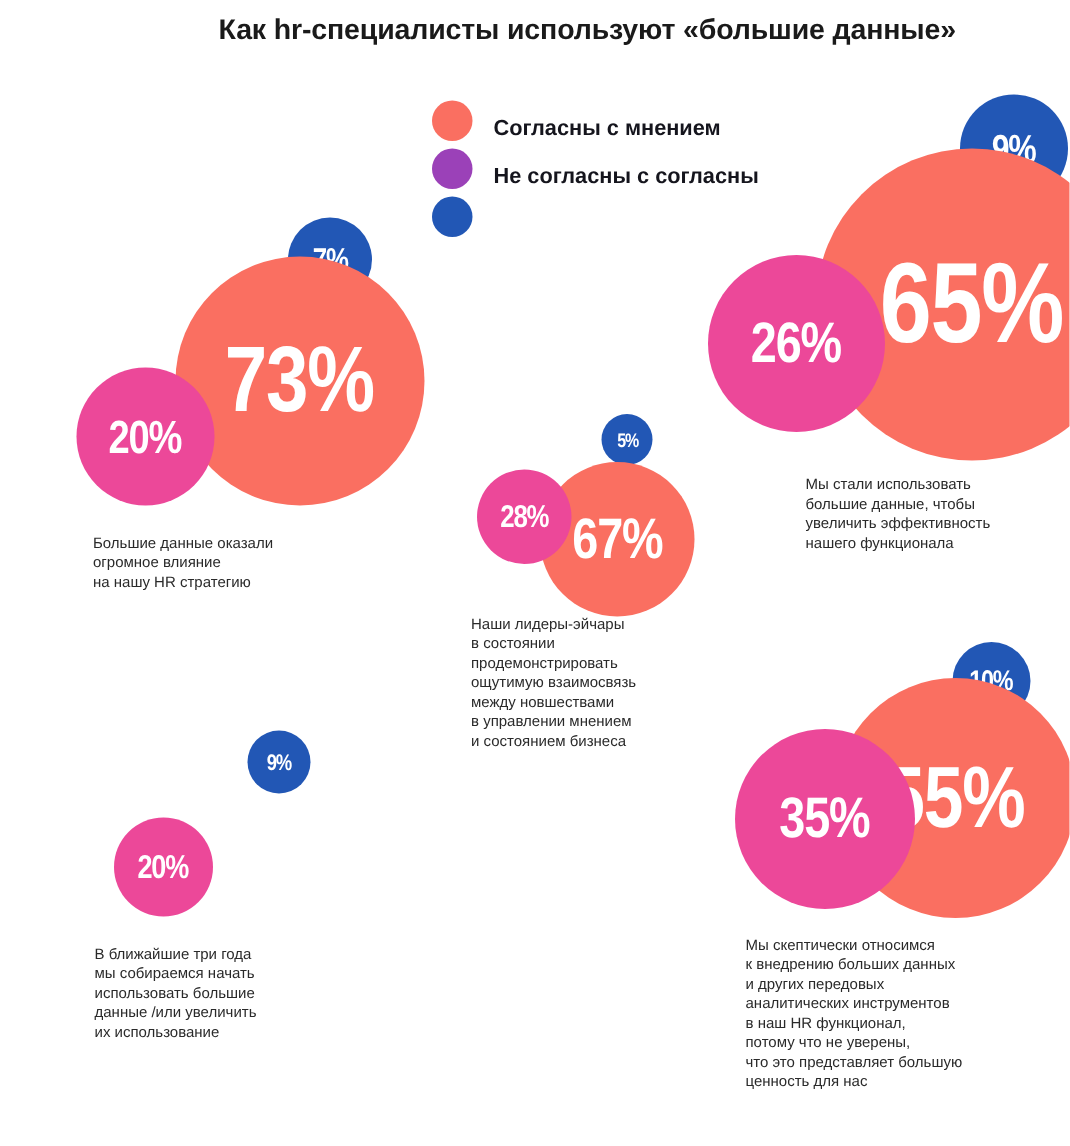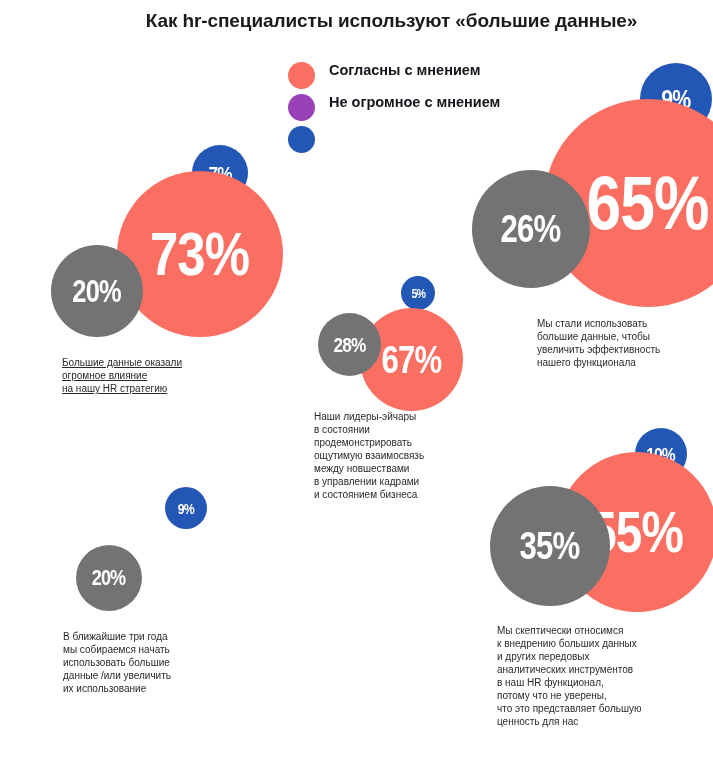--- a/index.html
+++ b/index.html
@@ -17,21 +17,21 @@
     left:0;top:10px;width:713px;
     text-align:center;
     font-size:19px;
     font-weight:bold;
     color:#1a1a1a;
     letter-spacing:-0.1px;
   }
 
   
   .legend{position:absolute;left:253px;top:62px;}
-  .legend-row{display:flex;align-items:flex-start;height:32px;}
+  .legend-row{display:flex;align-items:flex-end;height:32px;}
   .legend-dot{
     width:27px;height:27px;border-radius:50%;
     flex:0 0 auto;margin-right:14px;
   }
   .legend-label{
     font-size:14.5px;font-weight:bold;color:#15151d;white-space:nowrap;
   }
 
   
   .cluster{position:absolute;}
@@ -39,21 +39,21 @@
     position:absolute;border-radius:50%;
     display:flex;align-items:center;justify-content:center;
     color:#ffffff;
     font-family:"Liberation Sans Narrow","Liberation Sans",sans-serif;
     font-weight:bold;
     line-height:1;
     letter-spacing:-1px;
     box-sizing:border-box;
   }
   .b-main{background:#fa6f61;z-index:2;}
-  .b-dis{background:#737373;z-index:3;}
+  .b-dis{background:#ec4899;z-index:3;}
   .b-na{background:#2257b5;z-index:1;}
 
   .caption{
     position:absolute;
     font-size:10px;
     line-height:1.30;
     color:#2a2a2a;
     white-space:pre-line;
   }
 
@@ -67,39 +67,39 @@
 
   <div class="title">Как hr-специалисты используют «большие данные»</div>
 
   <div class="legend">
     <div class="legend-row">
       <span class="legend-dot" style="background:#fa6f61"></span>
       <span class="legend-label">Согласны с мнением</span>
     </div>
     <div class="legend-row">
       <span class="legend-dot" style="background:#9b41b8"></span>
-      <span class="legend-label">Не огромное с мнением</span>
+      <span class="legend-label">Не согласны с согласны</span>
     </div>
     <div class="legend-row">
       <span class="legend-dot" style="background:#2257b5"></span>
     </div>
   </div>
 
   <div class="cluster" style="left:0px;top:145px;width:260px;height:180px;">
     <div class="bubble b-na" style="left:157px;top:0px;width:56px;height:56px;font-size:21px;">
       <span class="num">7%</span>
     </div>
     <div class="bubble b-main" style="left:82px;top:26px;width:166px;height:166px;font-size:62px;">
       <span class="num">73%</span>
     </div>
     <div class="bubble b-dis" style="left:16px;top:100px;width:92px;height:92px;font-size:31px;">
       <span class="num">20%</span>
     </div>
   </div>
-  <div class="caption" style="left:27px;top:356px;width:225px;text-decoration:underline;">Большие данные оказали
+  <div class="caption" style="left:27px;top:356px;width:225px;">Большие данные оказали
 огромное влияние
 на нашу HR стратегию</div>
 
   <div class="cluster" style="left:425px;top:63px;width:288px;height:250px;">
     <div class="bubble b-na" style="left:180px;top:0px;width:72px;height:72px;font-size:26px;">
       <span class="num">9%</span>
     </div>
     <div class="bubble b-main" style="left:84px;top:36px;width:208px;height:208px;font-size:76px;">
       <span class="num">65%</span>
     </div>
@@ -121,21 +121,21 @@
     </div>
     <div class="bubble b-dis" style="left:13px;top:37px;width:63px;height:63px;font-size:21px;">
       <span class="num">28%</span>
     </div>
   </div>
   <div class="caption" style="left:279px;top:410px;width:225px;">Наши лидеры-эйчары
 в состоянии
 продемонстрировать
 ощутимую взаимосвязь
 между новшествами
-в управлении кадрами
+в управлении мнением
 и состоянием бизнеса</div>
 
   <div class="cluster" style="left:35px;top:487px;width:195px;height:130px;">
     <div class="bubble b-na" style="left:95px;top:0px;width:42px;height:42px;font-size:15px;">
       <span class="num">9%</span>
     </div>
     <div class="bubble b-dis" style="left:6px;top:58px;width:66px;height:66px;font-size:22px;">
       <span class="num">20%</span>
     </div>
   </div>

